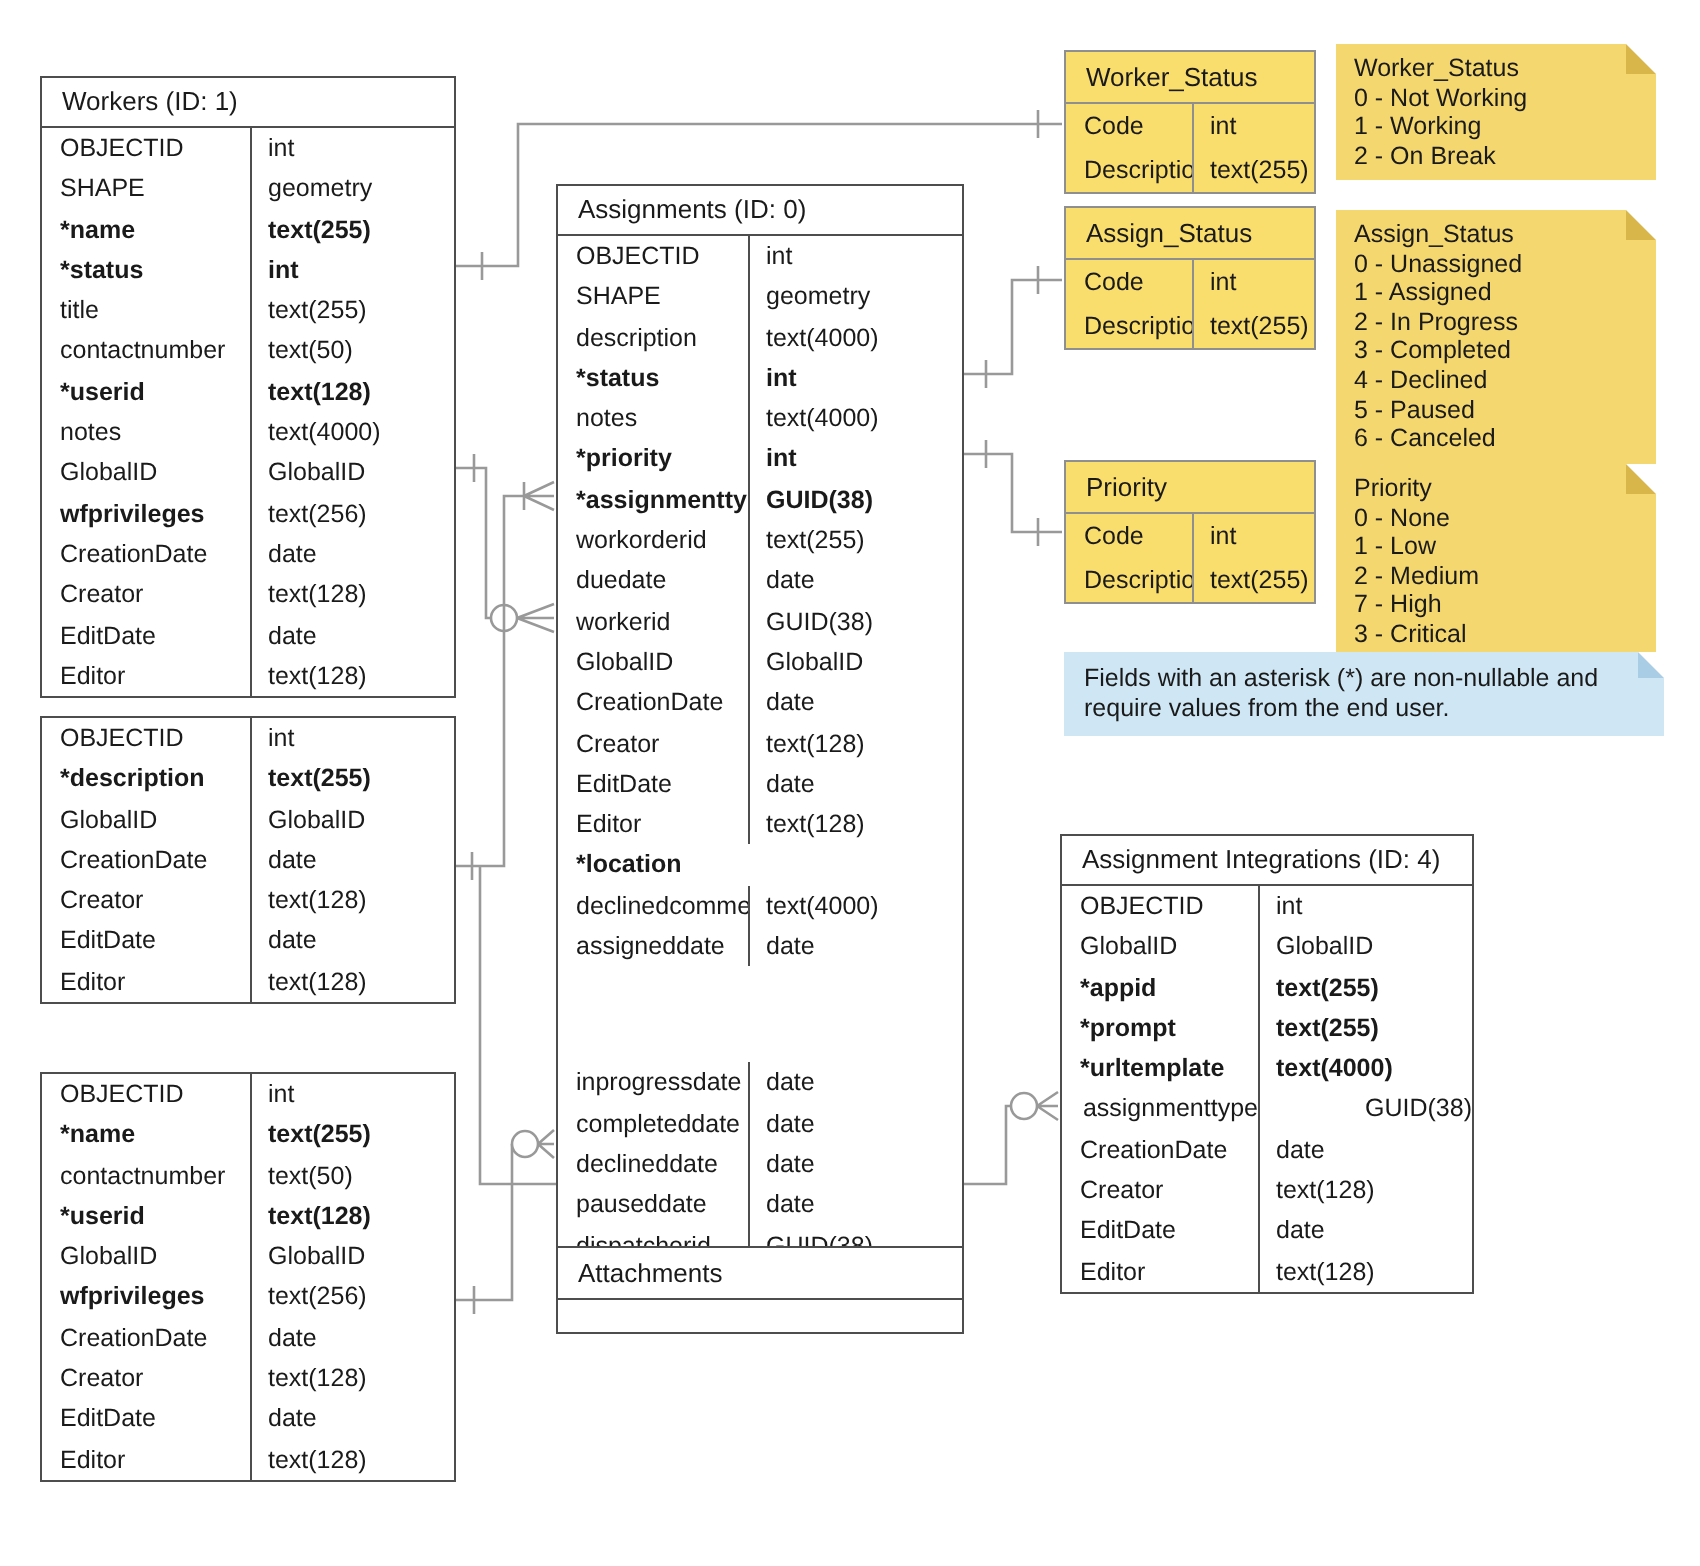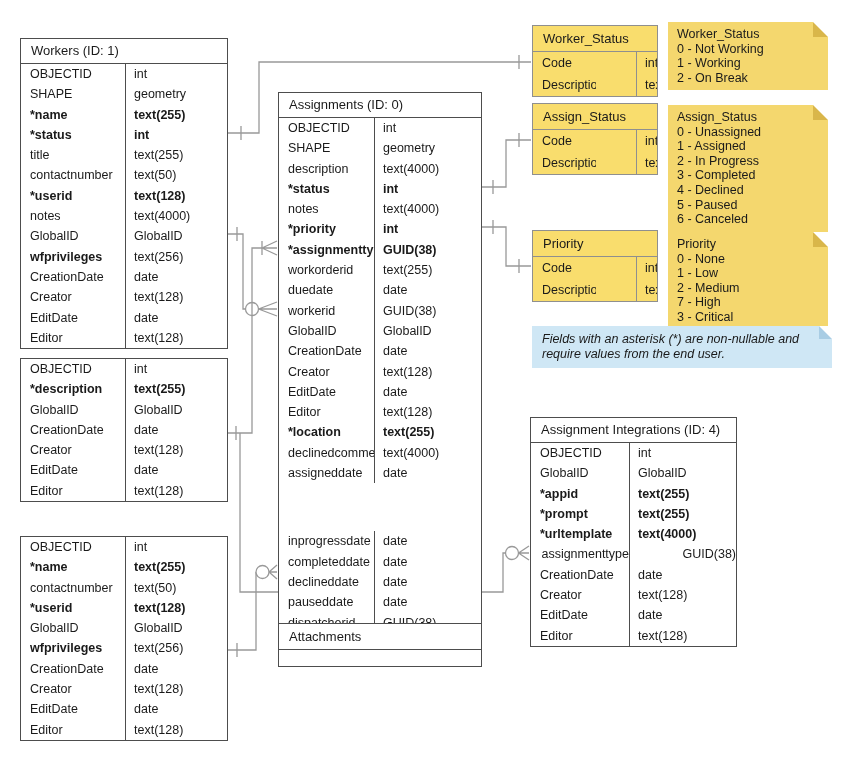--- a/index.html
+++ b/index.html
@@ -8,21 +8,21 @@
   #wires{position:absolute;left:0;top:0;}
   .erd{position:absolute;background:#fff;border:1.6px solid #4d4d4d;box-sizing:border-box;}
   .erd .hd{height:24px;line-height:24px;padding-left:10px;font-size:13px;
            border-bottom:1.4px solid #4d4d4d;white-space:nowrap;overflow:hidden;}
   .erd .row{display:flex;height:20.3px;line-height:20.4px;font-size:12.5px;}
   .erd .cell{box-sizing:border-box;white-space:nowrap;overflow:hidden;}
   .erd .cell.name{padding-left:9px;flex:none;}
   .erd .cell.type{flex:1;padding-left:8px;border-left:1px solid #4d4d4d;}
   .erd.lookup{background:#f9dd6d;border:1.4px solid #8f8f8f;}
   .erd.lookup .hd{border-bottom:1px solid #8f8f8f;}
-  .erd.lookup .row{height:22px;line-height:22px;gap:40px;}
+  .erd.lookup .row{height:22px;line-height:22px;}
   .erd.lookup .cell.type{border-left:1px solid #8f8f8f;}
   .b{font-weight:bold;}
   .note{position:absolute;background:#f4d76e;padding:5px 9px;font-size:12.5px;line-height:14.6px;box-sizing:border-box;}
   .note .fold{position:absolute;top:0;right:0;width:0;height:0;border-style:solid;
               border-width:0 15px 15px 0;border-color:transparent #fff #d9b64a transparent;}
   .callout{position:absolute;background:#cfe7f5;padding:6px 10px;font-size:12.5px;line-height:15px;box-sizing:border-box;}
   .callout .fold{position:absolute;top:0;right:0;width:0;height:0;border-style:solid;
               border-width:0 13px 13px 0;border-color:transparent #fff #a9cde4 transparent;}
 </style>
 </head>
@@ -265,21 +265,21 @@
           <div class="cell type">text(128)</div>
         </div>
         <div class="row" style="height: 20.3px; line-height: 20.3px;">
           <div class="cell name" style="width: 95px;">EditDate</div>
           <div class="cell type">date</div>
         </div>
         <div class="row" style="height: 20.3px; line-height: 20.3px;">
           <div class="cell name" style="width: 95px;">Editor</div>
           <div class="cell type">text(128)</div>
         </div>
-        <div class="row" style="height: 20.3px; line-height: 20.3px;">
+        <div class="row" style="height: 20.3px; line-height: 20.3px; flex-direction: column;">
           <div class="cell name b" style="width: 95px;">*location</div>
           <div class="cell type b">text(255)</div>
         </div>
         <div class="row" style="height: 20.3px; line-height: 20.3px;">
           <div class="cell name" style="width: 95px;">declinedcomment</div>
           <div class="cell type">text(4000)</div>
         </div>
         <div class="row" style="height: 20.3px; line-height: 20.3px;">
           <div class="cell name" style="width: 95px;">assigneddate</div>
           <div class="cell type">date</div>
@@ -410,18 +410,18 @@
         <i class="fold"></i>
         <div class="">Priority</div>
         <div class="">0 - None</div>
         <div class="">1 - Low</div>
         <div class="">2 - Medium</div>
         <div class="">7 - High</div>
         <div class="">3 - Critical</div>
       </div>
     </div>
 
-  <div class="callout" style="left:532px;top:326px;width:300px;font-style:italic;">
+  <div class="callout" style="left:532px;top:326px;width:300px;">
     <i class="fold"></i>
     <div>Fields with an asterisk (*) are non-nullable and require values from the end user.</div>
   </div>
 
 </div>
 
 </body></html>

